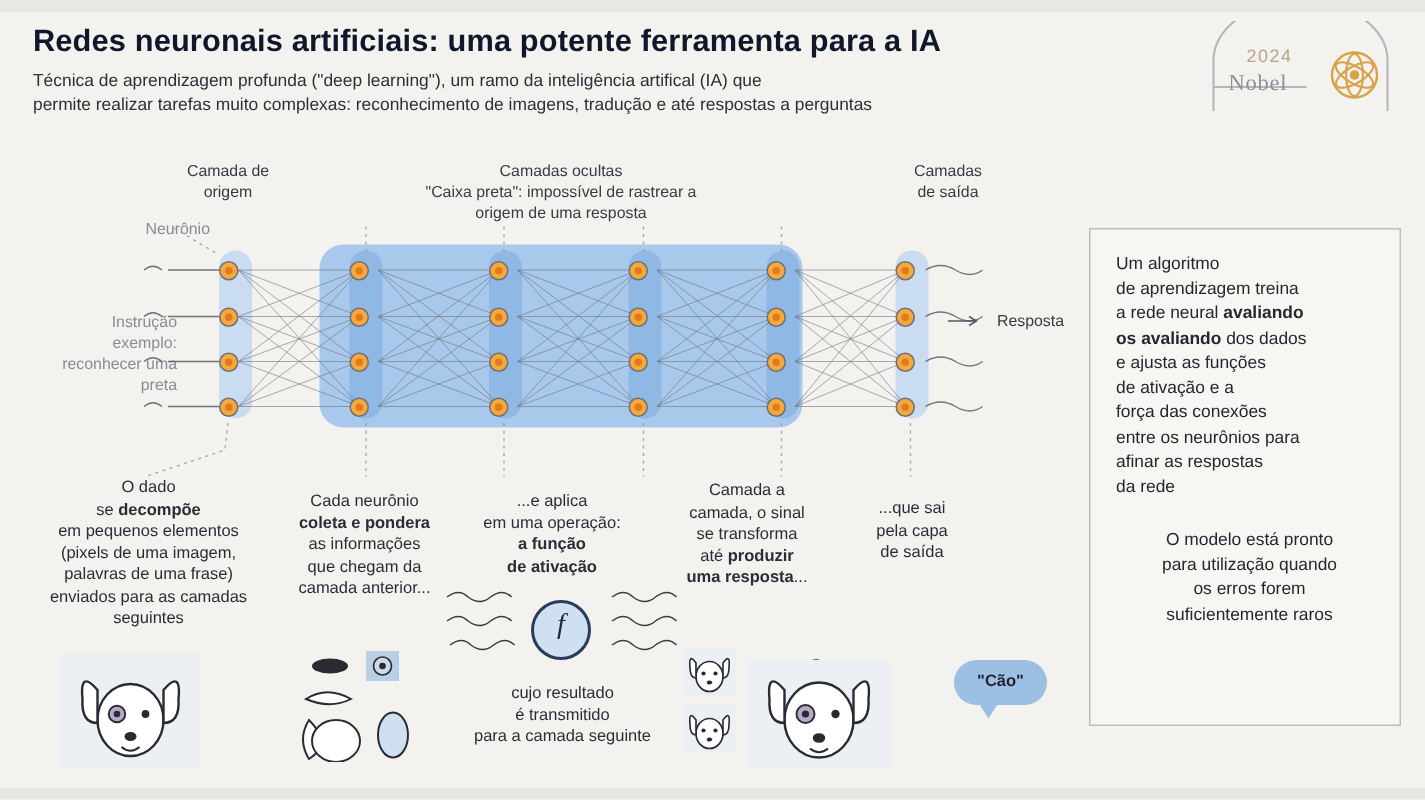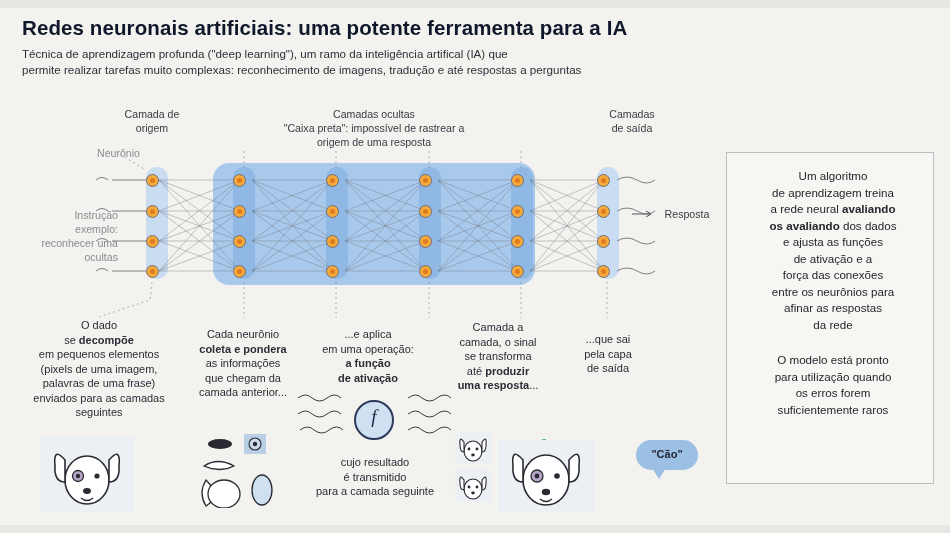--- a/index.html
+++ b/index.html
@@ -69,21 +69,21 @@
   }
   .cap b{font-weight:bold;}
 
   
   .panel{
     position:absolute;left:726px;top:152px;width:206px;height:330px;
     background:#f7f6f3;border:1px solid #bdbdc4;
   }
   .panel-txt{
     position:absolute;left:744px;top:168px;width:178px;
-    font-size:11.6px;line-height:16.5px;color:#26262f;text-align:center;
+    font-size:11.6px;line-height:16.5px;color:#26262f;text-align:left;
   }
   .panel-txt b{font-weight:bold;}
   .panel-txt2{
     position:absolute;left:744px;top:352px;width:178px;
     font-size:11.6px;line-height:16.5px;color:#26262f;text-align:center;
   }
 
   
   .dogbox{position:absolute;background:#eceff3;}
   .speech{
@@ -118,20 +118,35 @@
 
   <div class="topbar"></div>
   <div class="bottombar"></div>
 
   <div class="title">Redes neuronais artificiais: uma potente ferramenta para a IA</div>
   <div class="subtitle">
     <span>Técnica de aprendizagem profunda ("deep learning"), um ramo da inteligência artifical (IA) que</span><br>
     <span>permite realizar tarefas muito complexas: reconhecimento de imagens, tradução e até respostas a perguntas</span>
   </div>
 
+  <div class="nobel">
+    <svg width="125" height="64" viewBox="0 0 125 64">
+      <path d="M4 60 L4 26 A38 26 0 0 1 120 26 L120 60" fill="none" stroke="#b5b5bc" stroke-width="1.4"></path>
+      <line x1="4" y1="44" x2="66" y2="44" stroke="#b5b5bc" stroke-width="1.2"></line>
+      <g transform="translate(98,36)">
+        <circle cx="0" cy="0" r="15" fill="none" stroke="#d9a24a" stroke-width="1.6"></circle>
+        <circle cx="0" cy="0" r="3.2" fill="#d9a24a"></circle>
+        <ellipse cx="0" cy="0" rx="14" ry="5.6" fill="none" stroke="#d9a24a" stroke-width="1.4" transform="rotate(30)"></ellipse>
+        <ellipse cx="0" cy="0" rx="14" ry="5.6" fill="none" stroke="#d9a24a" stroke-width="1.4" transform="rotate(90)"></ellipse>
+        <ellipse cx="0" cy="0" rx="14" ry="5.6" fill="none" stroke="#d9a24a" stroke-width="1.4" transform="rotate(150)"></ellipse>
+      </g>
+    </svg>
+    <div class="nobel-year">2024</div>
+    <div class="nobel-word">Nobel</div>
+  </div>
 
   <div class="lbl" style="left:106px;top:107px;width:92px;">
     <span>Camada de</span><br>
     <span>origem</span>
   </div>
 
   <div class="lbl" style="left:238px;top:107px;width:272px;">
     <span>Camadas ocultas</span><br>
     <span>"Caixa preta": impossível de rastrear a</span><br>
     <span>origem de uma resposta</span>
@@ -141,21 +156,21 @@
     <span>Camadas</span><br>
     <span>de saída</span>
   </div>
 
   <div class="lbl lbl-gray lbl-right" style="left:68px;top:146px;width:72px;">Neurônio</div>
 
   <div class="lbl lbl-gray lbl-right" style="left:22px;top:208px;width:96px;">
     <span>Instrução</span><br>
     <span>exemplo:</span><br>
     <span>reconhecer uma</span><br>
-    <span>ocultas</span>
+    <span>preta</span>
   </div>
 
   <div class="lbl lbl-left" style="left:652px;top:207px;width:70px;">Resposta</div>
 
   <div class="hidden-band"></div>
 
   <div class="col-pill" style="left:146px;top:167px;height:112px;"></div>
   <div class="col-pill inner" style="left:233px;top:167px;height:112px;"></div>
   <div class="col-pill inner" style="left:326px;top:167px;height:112px;"></div>
   <div class="col-pill inner" style="left:419px;top:167px;height:112px;"></div>

